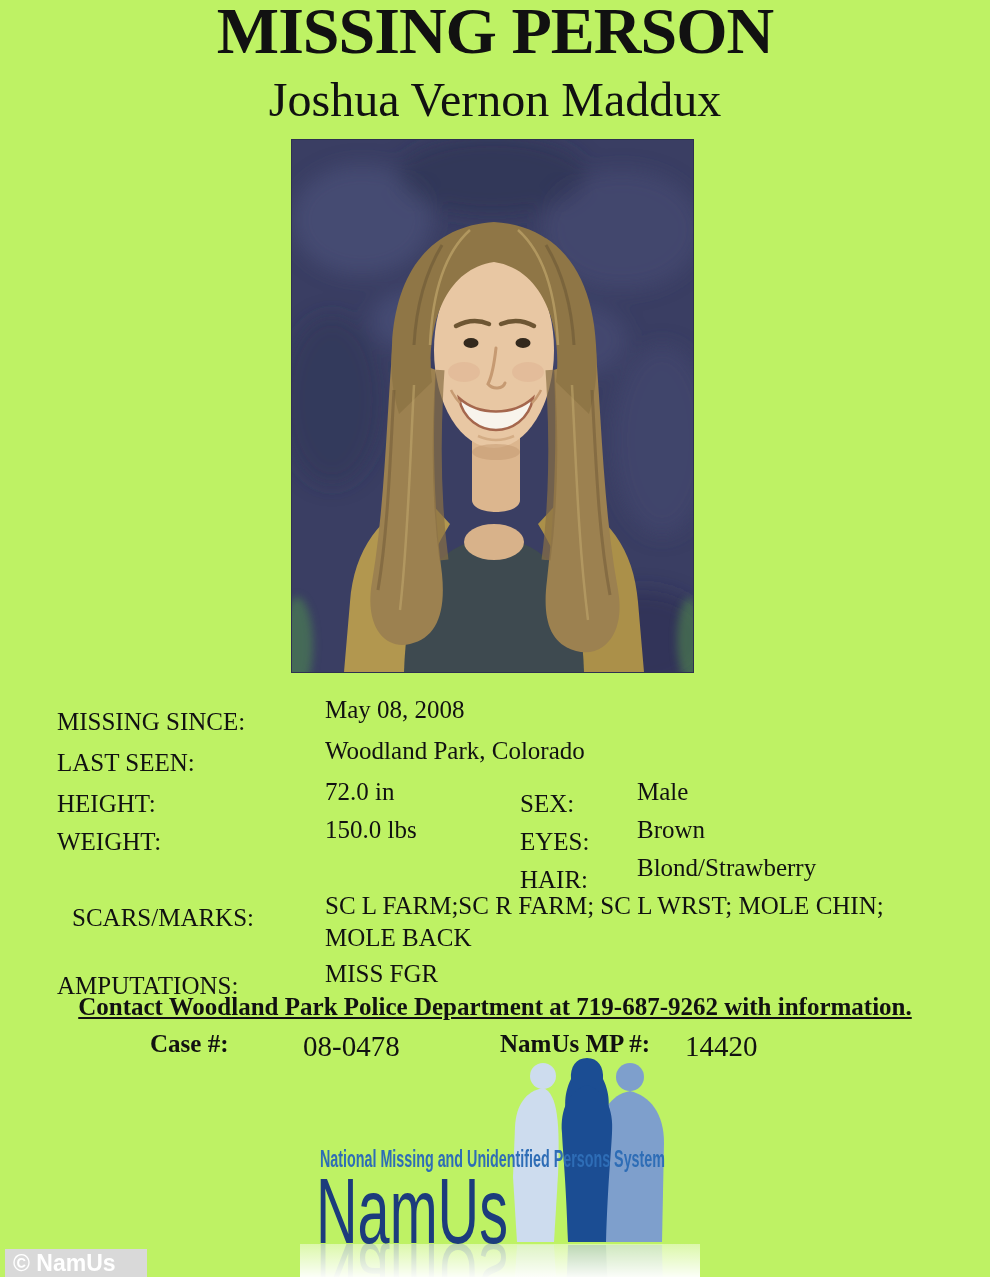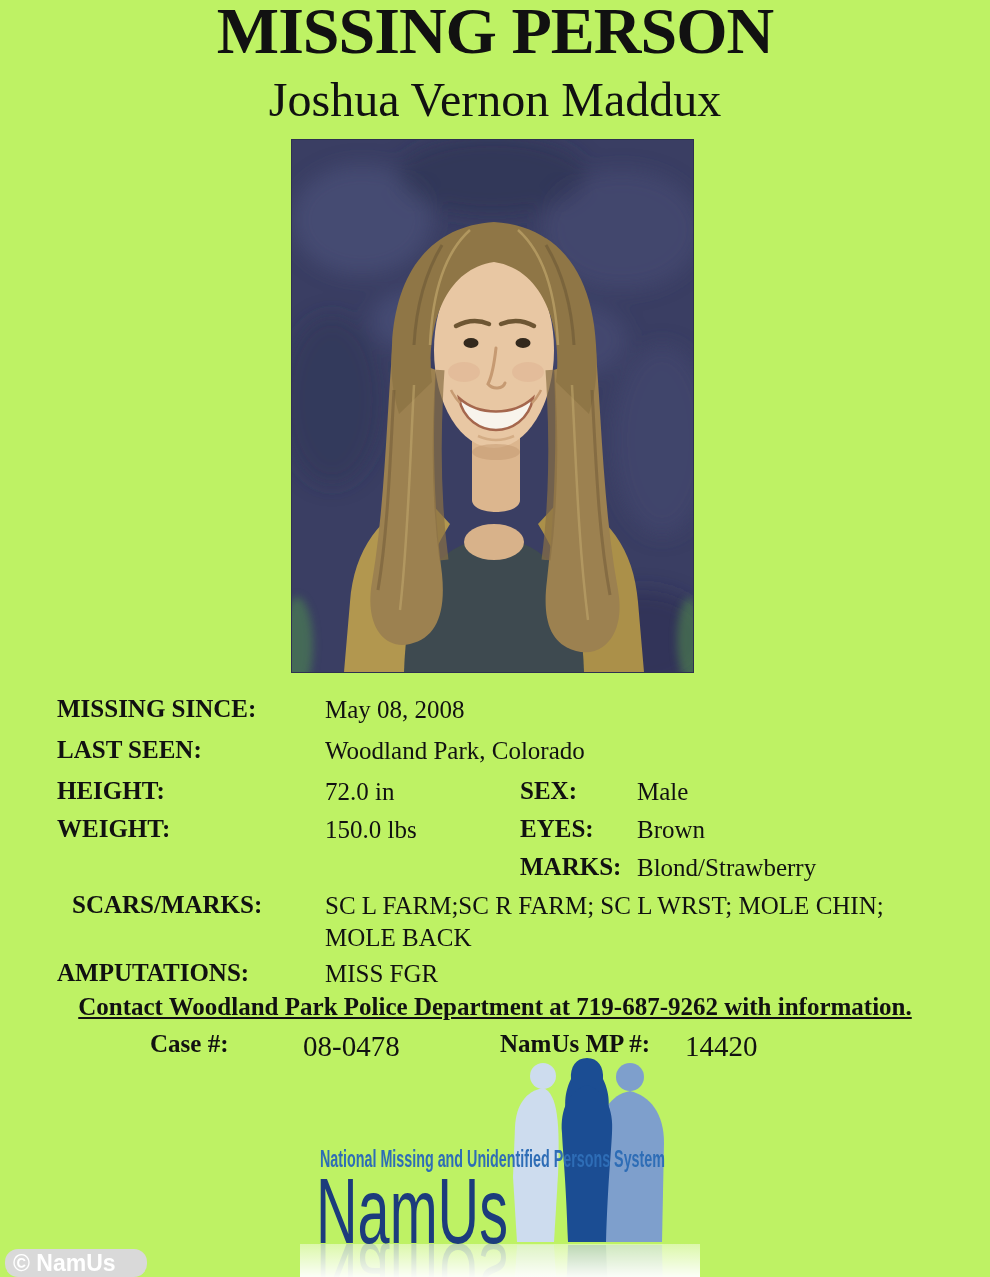--- a/index.html
+++ b/index.html
@@ -13,37 +13,36 @@
   }
   .subtitle{
     position:absolute;top:76px;left:0;width:100%;text-align:center;
     font-size:48px;font-weight:normal;line-height:1;white-space:nowrap;
   }
   .photo{
     position:absolute;left:292px;top:140px;width:401px;height:532px;
     outline:1px solid #2e3150;
   }
   .photo svg{display:block;width:100%;height:100%;}
-  .lbl{position:absolute;font-weight:bold;font-size:25px;line-height:1.2;white-space:nowrap;}
+  .lbl{position:absolute;font-weight:normal;font-size:25px;line-height:1.2;white-space:nowrap;margin-top:13px;}
   .val{position:absolute;font-size:25px;line-height:1.28;}
   .nowrap{white-space:nowrap;}
   .contact{
     position:absolute;top:993px;left:0;width:100%;text-align:center;
     font-weight:bold;font-size:25px;white-space:nowrap;text-decoration:underline;
   }
   .case-lbl{position:absolute;top:1030px;font-weight:bold;font-size:25px;white-space:nowrap;}
   .case-val{position:absolute;top:1030px;font-size:29px;white-space:nowrap;}
   .logo{position:absolute;left:300px;top:1055px;width:400px;height:222px;}
   .logo svg{display:block;width:100%;height:100%;}
   .watermark{
     position:absolute;left:5px;top:1249px;min-width:120px;height:28px;
     background:#d9d9d9;color:#ffffff;font-family:"Liberation Sans",sans-serif;
     font-weight:bold;font-size:23px;line-height:28px;padding:0 14px 0 8px;
     white-space:nowrap;
-    border-radius:13px;
   }
 </style>
 </head>
 <body>
 
 <div class="page">
 
   <div class="title">MISSING PERSON</div>
   <div class="subtitle">Joshua Vernon Maddux</div>
 
@@ -120,21 +119,21 @@
   <span class="lbl" style="left:57px;top:776px">HEIGHT:</span>
   <span class="val nowrap" style="left:325px;top:776px">72.0 in</span>
   <span class="lbl" style="left:520px;top:776px">SEX:</span>
   <span class="val nowrap" style="left:637px;top:776px">Male</span>
 
   <span class="lbl" style="left:57px;top:814px">WEIGHT:</span>
   <span class="val nowrap" style="left:325px;top:814px">150.0 lbs</span>
   <span class="lbl" style="left:520px;top:814px">EYES:</span>
   <span class="val nowrap" style="left:637px;top:814px">Brown</span>
 
-  <span class="lbl" style="left:520px;top:852px">MARKS:</span>
+  <span class="lbl" style="left:520px;top:852px">HAIR:</span>
   <span class="val nowrap" style="left:637px;top:852px">Blond/Strawberry</span>
 
   <span class="lbl" style="left:72px;top:890px">SCARS/MARKS:</span>
   <span class="val" style="left:325px;top:890px;width:560px">SC L FARM;SC R FARM; SC L WRST; MOLE CHIN; MOLE BACK</span>
 
   <span class="lbl" style="left:57px;top:958px">AMPUTATIONS:</span>
   <span class="val nowrap" style="left:325px;top:958px">MISS FGR</span>
 
   <div class="contact">Contact Woodland Park Police Department at 719-687-9262 with information.</div>
 

